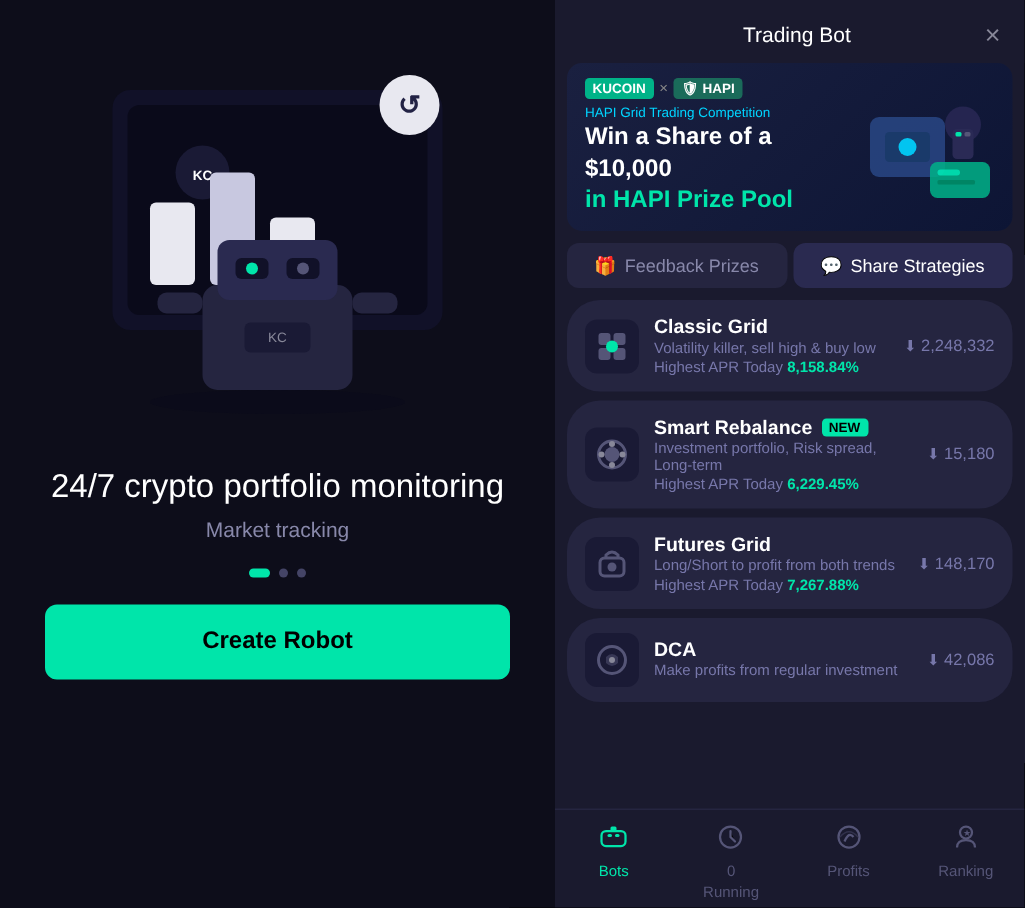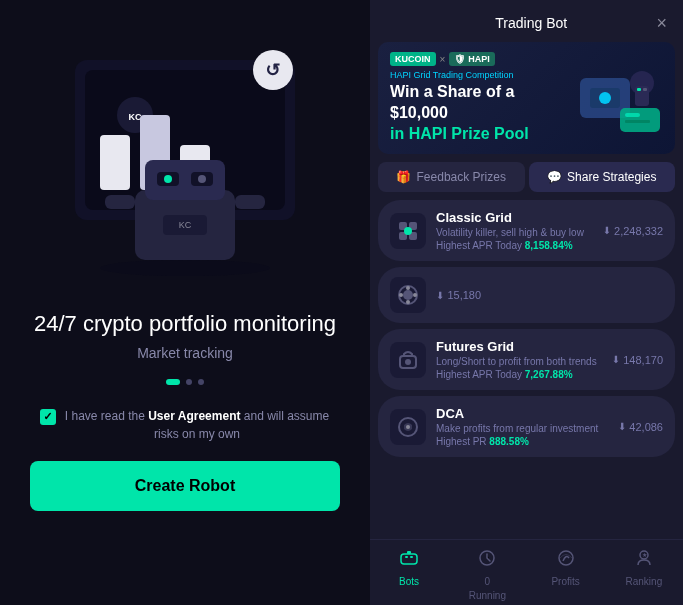--- a/index.html
+++ b/index.html
@@ -439,26 +439,20 @@
     <div class="main-title">24/7 crypto portfolio monitoring</div>
     <div class="main-subtitle">Market tracking</div>
   </div>
 
   <div class="dots-container">
     <div class="dot active"></div>
     <div class="dot"></div>
     <div class="dot"></div>
   </div>
 
-  <div class="agreement-row">
-    <div class="checkbox-custom"></div>
-    <div class="agreement-text">
-      I have read the <span class="agreement-link">User Agreement</span> and will assume risks on my own
-    </div>
-  </div>
 
   <button class="create-btn">Create Robot</button>
 </div>
 
 <div class="right-panel">
 
   <div class="modal-header">
     <div style="width:20px"></div>
     <div class="modal-title">Trading Bot</div>
     <div class="close-btn">×</div>
@@ -538,20 +532,31 @@
       <div class="bot-icon">
         <svg width="24" height="24" viewBox="0 0 24 24">
           <circle cx="12" cy="12" r="9" stroke="#555577" stroke-width="2" fill="none"></circle>
           <circle cx="12" cy="12" r="5" fill="#555577"></circle>
           <circle cx="12" cy="5" r="2" fill="#888899"></circle>
           <circle cx="12" cy="19" r="2" fill="#888899"></circle>
           <circle cx="5" cy="12" r="2" fill="#888899"></circle>
           <circle cx="19" cy="12" r="2" fill="#888899"></circle>
         </svg>
       </div>
+      <div class="bot-info">
+        <div class="bot-name-row">
+          <span class="bot-name">Smart Rebalance</span>
+          <span class="new-badge">NEW</span>
+        </div>
+        <div class="bot-desc">Investment portfolio, Risk spread, Long-term</div>
+        <div class="bot-apr">
+          <span>Highest APR Today</span>
+          <span class="apr-value">6,229.45%</span>
+        </div>
+      </div>
       <div class="bot-count">
         <span class="download-icon">⬇</span>
         <span>15,180</span>
       </div>
     </div>
 
     <div class="bot-item">
       <div class="bot-icon">
         <svg width="24" height="24" viewBox="0 0 24 24">
           <rect x="4" y="8" width="16" height="12" rx="3" stroke="#555577" stroke-width="2" fill="none"></rect>
@@ -581,24 +586,20 @@
           <circle cx="12" cy="12" r="9" stroke="#555577" stroke-width="2" fill="none"></circle>
           <path d="M8 10 Q12 6 16 10 L16 14 Q12 18 8 14 Z" fill="#555577" opacity="0.5"></path>
           <circle cx="12" cy="12" r="2" fill="#888899"></circle>
         </svg>
       </div>
       <div class="bot-info">
         <div class="bot-name-row">
           <span class="bot-name">DCA</span>
         </div>
         <div class="bot-desc">Make profits from regular investment</div>
-        <div class="bot-apr">
-          <span>Highest PR</span>
-          <span class="apr-value">888.58%</span>
-        </div>
       </div>
       <div class="bot-count">
         <span class="download-icon">⬇</span>
         <span>42,086</span>
       </div>
     </div>
 
   </div>
 
   <div class="bottom-nav">

